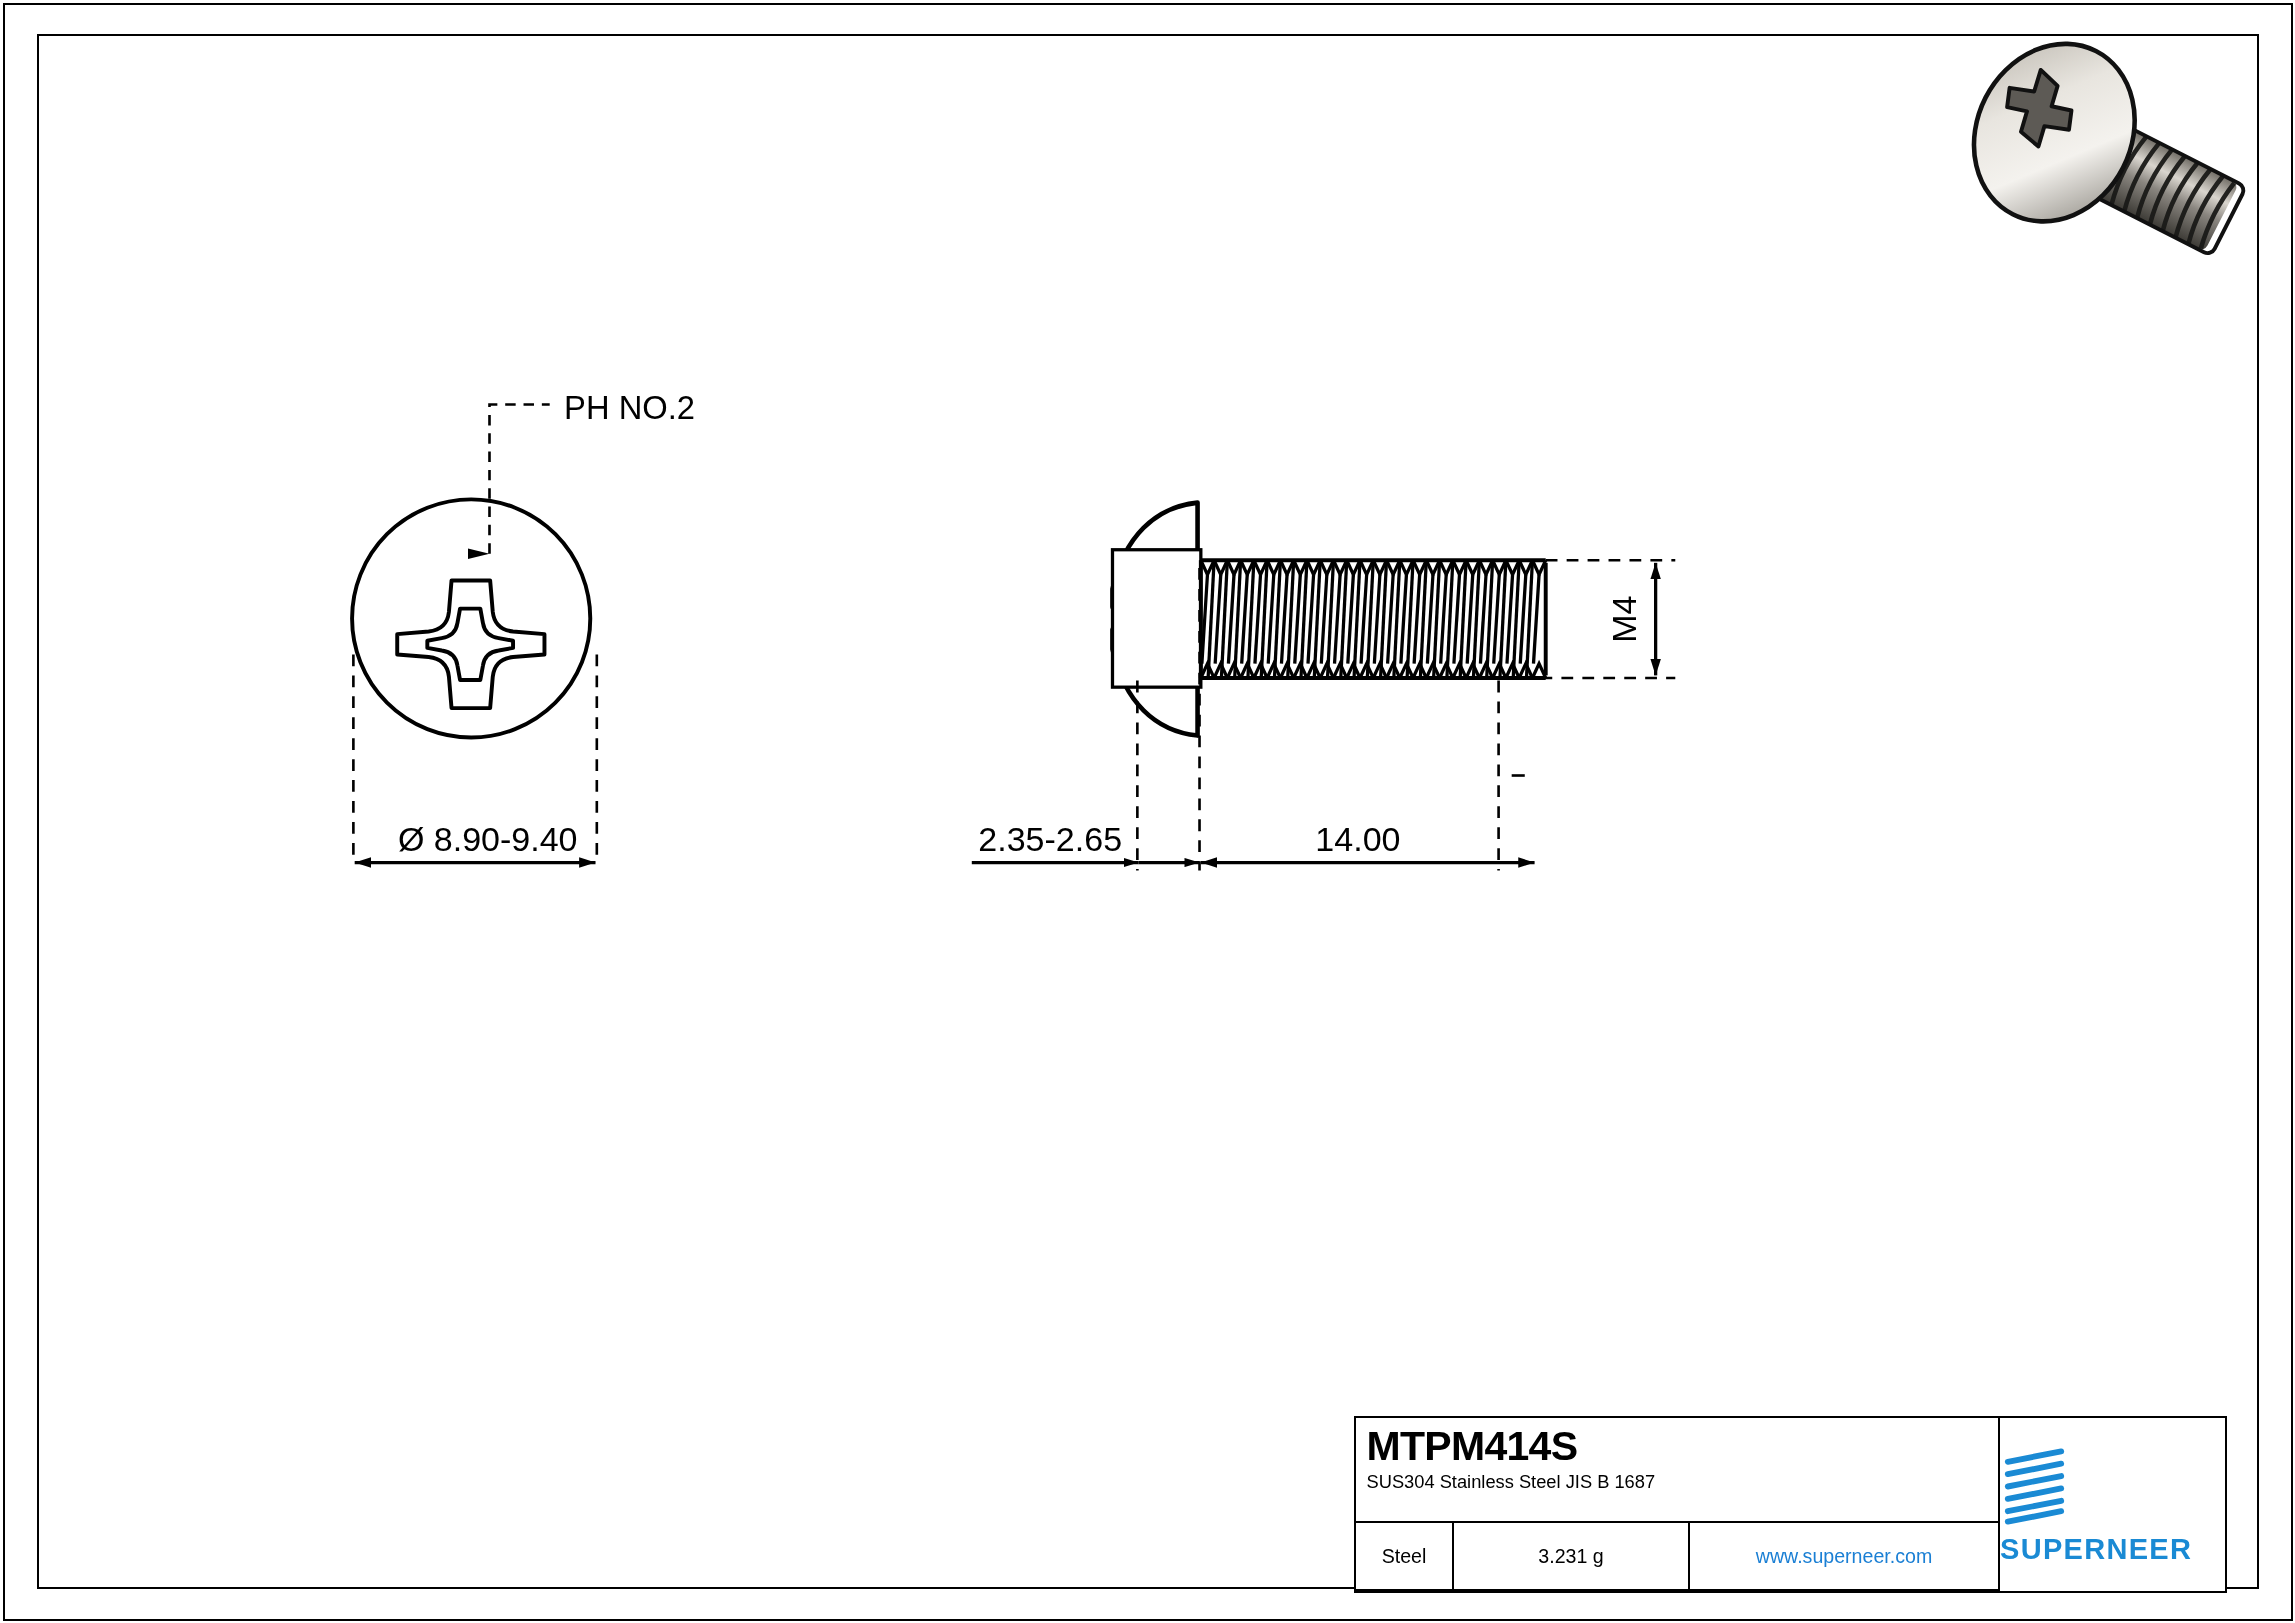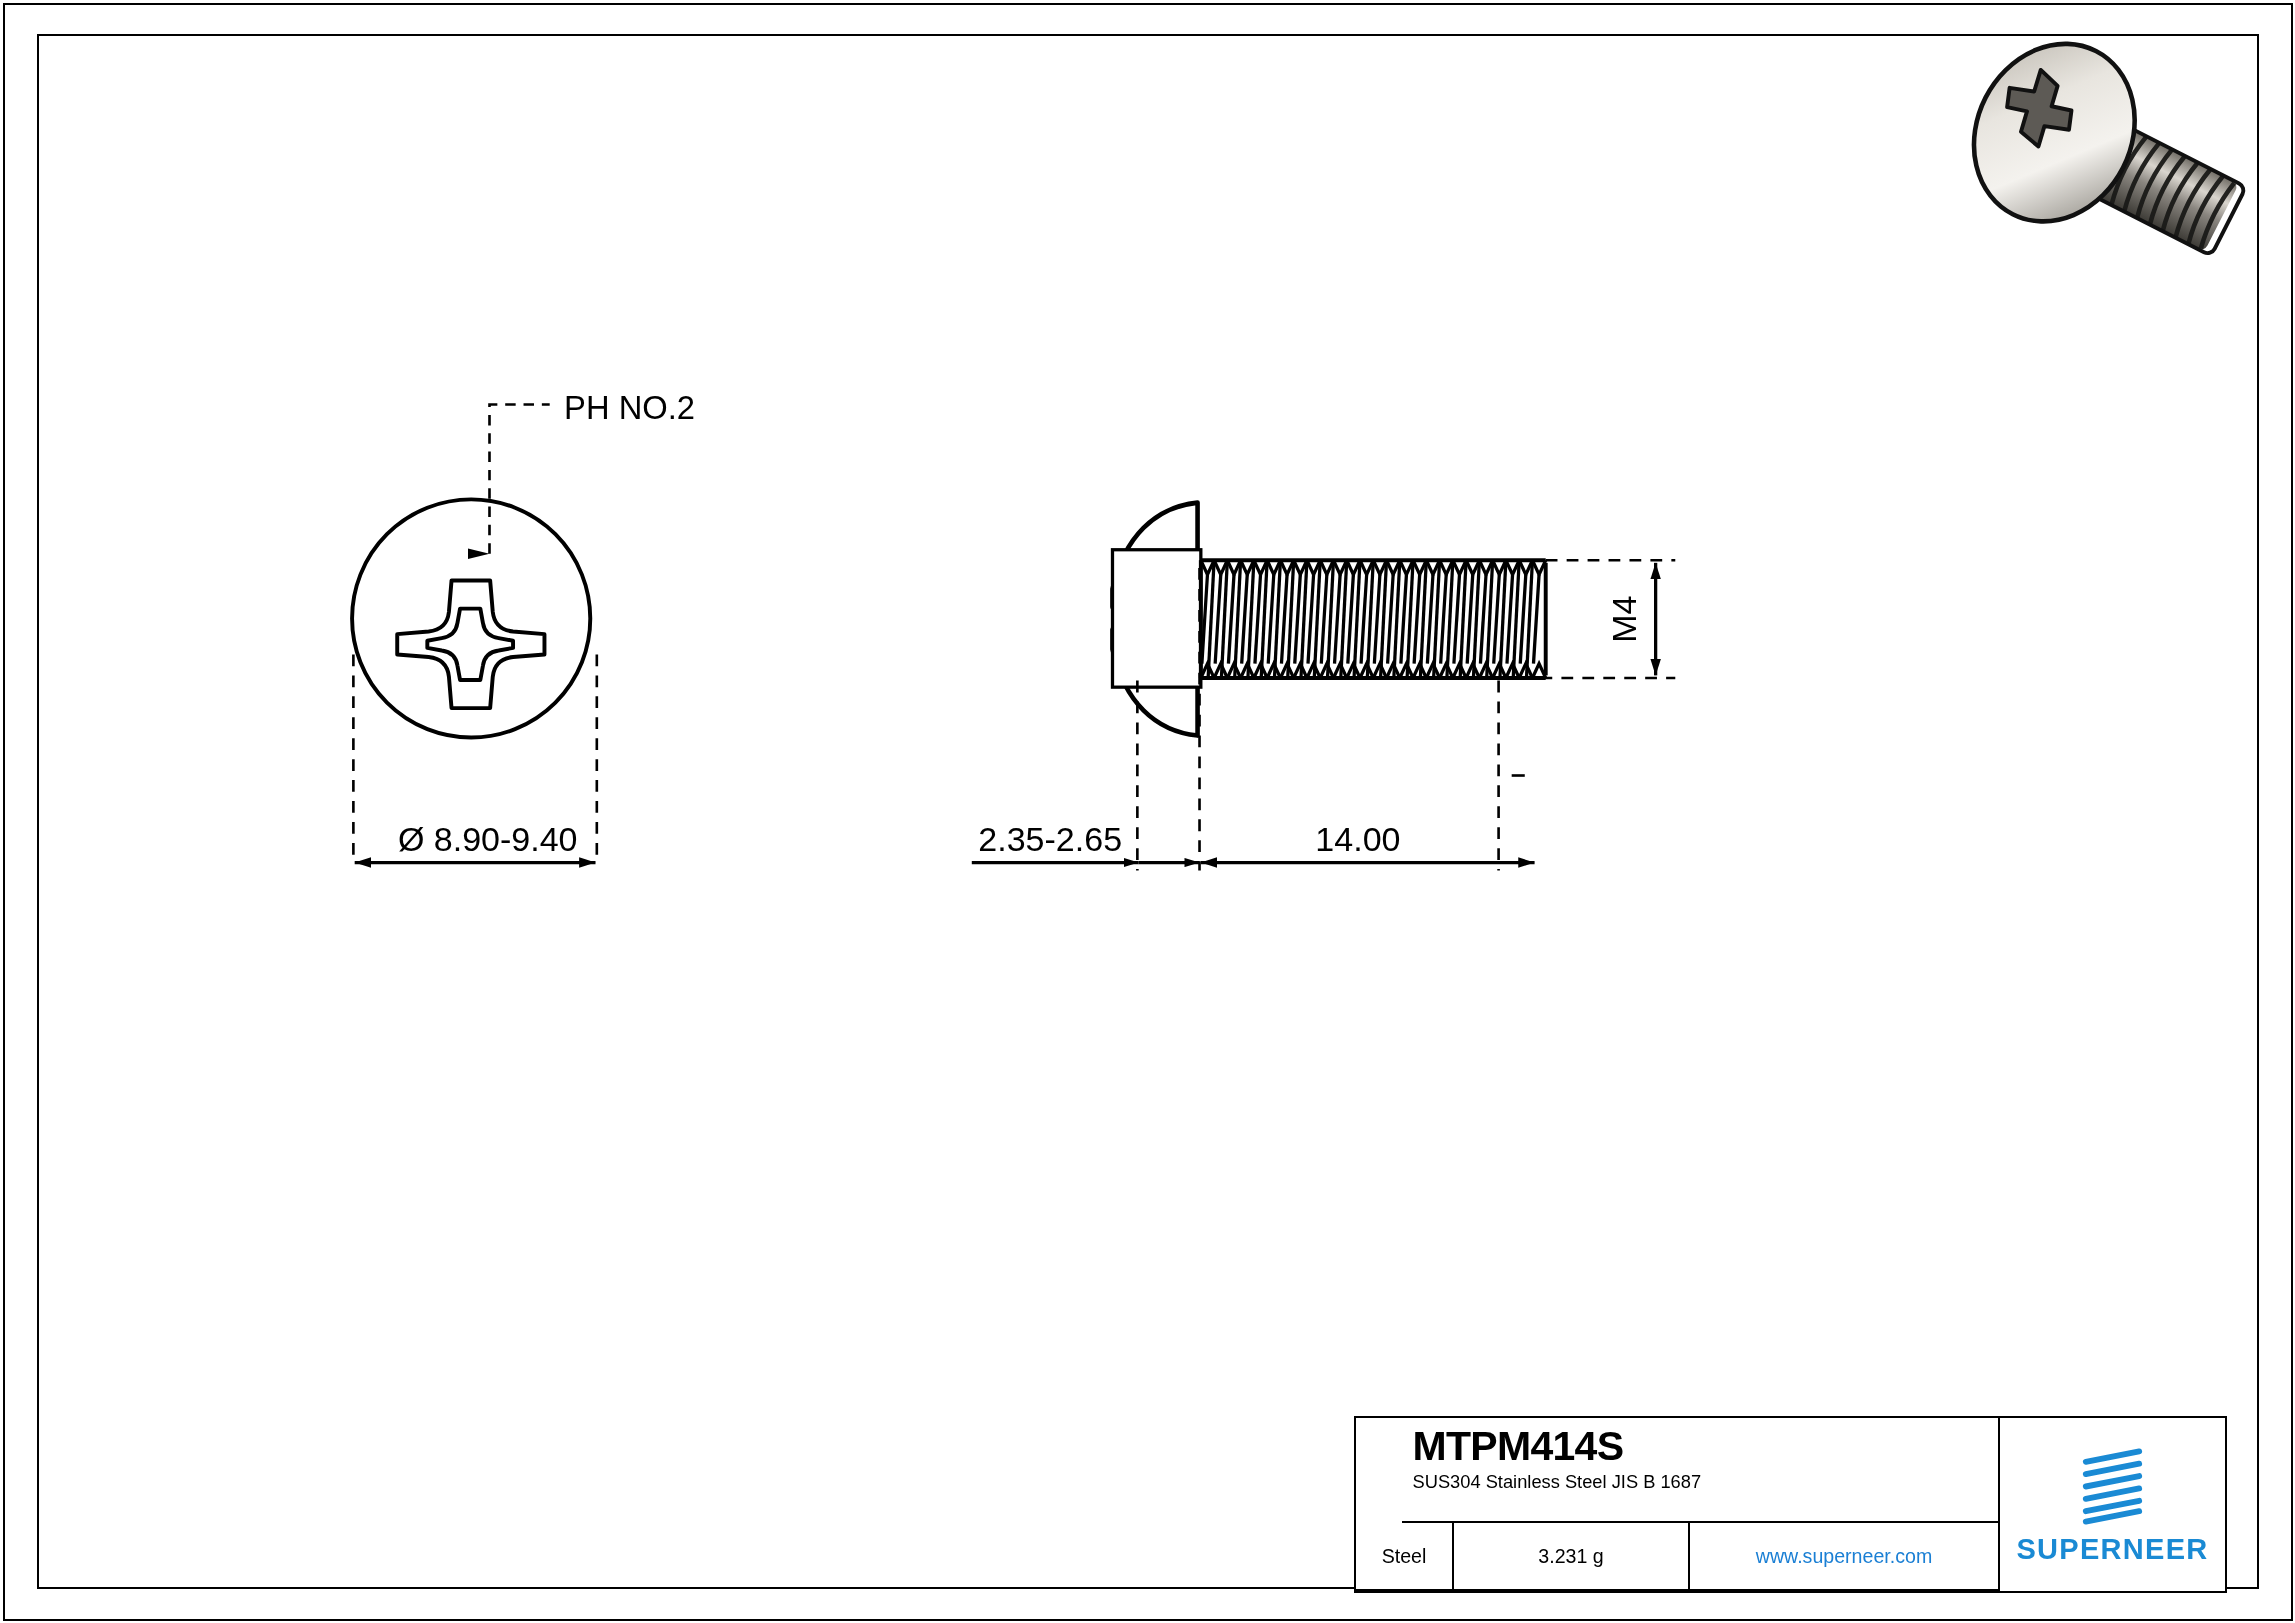--- a/index.html
+++ b/index.html
@@ -32,21 +32,21 @@
     background:#fff;
   }
   #tb-left{
     width:644px; height:100%;
     display:flex; flex-direction:column;
     border-right:2.6px solid #000;
   }
   #tb-desc{
     height:105px; padding:5.2px 0 0 10.5px;
     border-bottom:2.6px solid #000;
-    display:flex; flex-direction:column;margin-left:46px;
+    display:flex; flex-direction:column;
   }
   #part-number{
     font-size:41px; font-weight:bold; line-height:47px;
     letter-spacing:-0.7px;
   }
   .desc-line{ font-size:18.3px; line-height:23.6px; }
   #tb-rows{ flex:1; display:flex; flex-direction:column; }
   .tb-row{ flex:1; display:flex; flex-direction:row; }
   .tb-row:first-child{ border-bottom:2px solid #000; }
   .tb-cell{
@@ -57,21 +57,21 @@
   .tb-cell:last-child{ border-right:none; }
   .c-label{ width:98px; }
   .c-value{ width:236px; }
   .c-finish{ width:105px; }
   .c-finval{ flex:1; }
   .c-span{ flex:1;border-radius:15px; }
   .link{ color:#1a7fd4; }
   
   #tb-logo{
     flex:1; display:flex; flex-direction:column;
-    align-items:center; justify-content:center;
+    align-items:flex-start; justify-content:center;
     gap:6.5px; padding-top:3.9px;
   }
   #logo-mark{ width:69px; height:79px; }
   #logo-text{
     font-size:29px; font-weight:bold; color:#1a8ad4;
     letter-spacing:1.3px;
   }
   
   #render-3d{
     position:absolute; left:1931px; top:33px;

